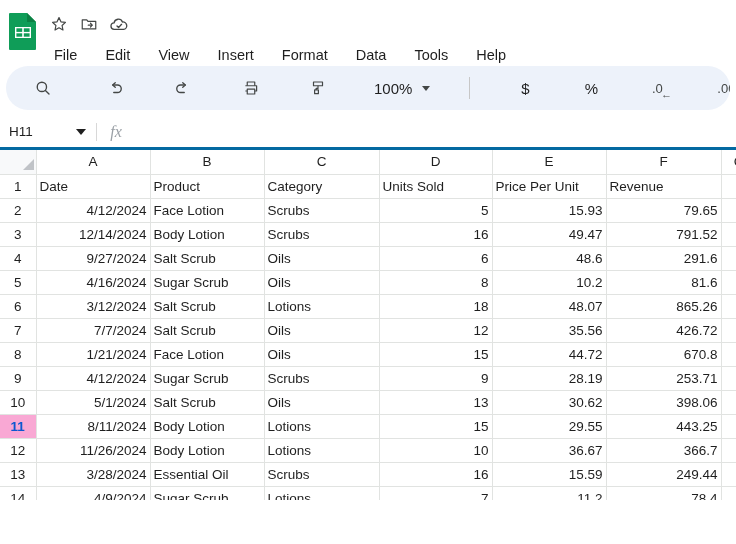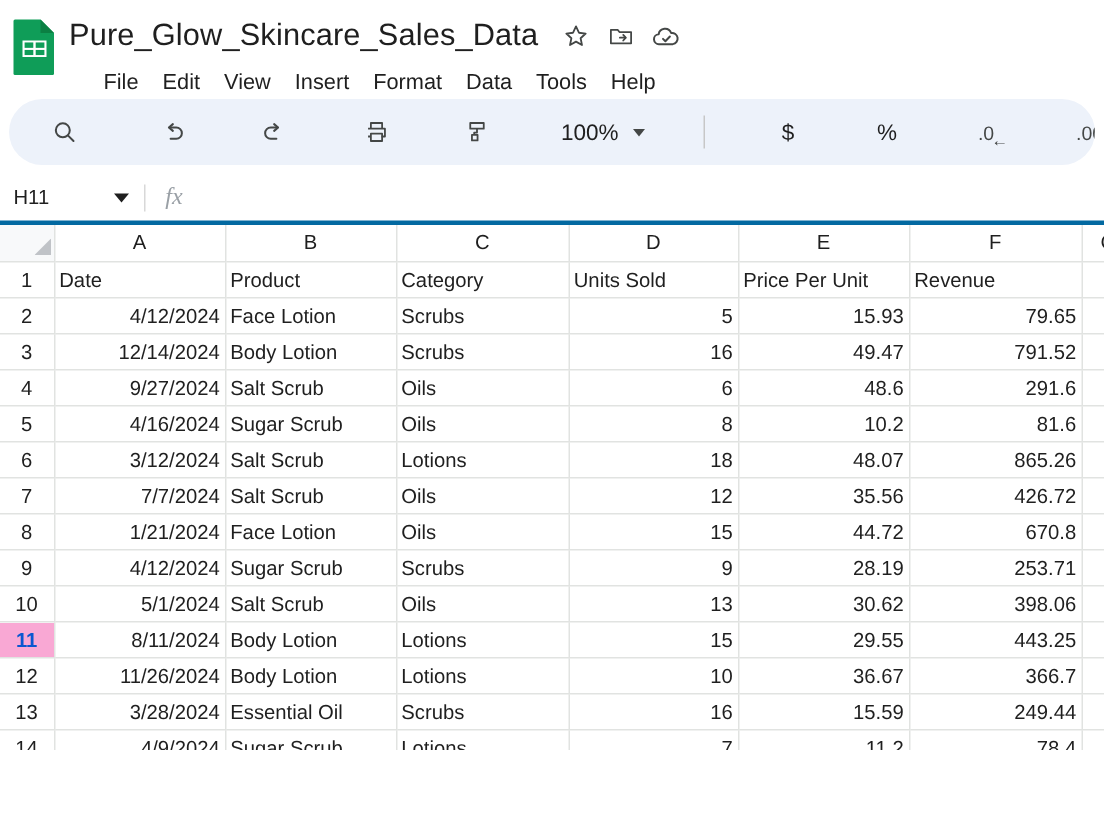--- a/index.html
+++ b/index.html
@@ -50,22 +50,23 @@
     height: 26px;
     margin-top: 2px;
   }
   .menu-item {
     font-size: 14.5px;
     color: #1f1f1f;
     padding: 3px 8px;
     border-radius: 4px;
     cursor: pointer;
     white-space: nowrap;
-  }
-  .menu-item:first-child { margin-left: 15px; }
+    margin-left: 12px;
+  }
+  .menu-item:first-child { margin-left: 0; }
 
   
   .toolbar-outer {
     height: 50px;
     padding: 0 6px 6px 6px;
     background: #ffffff;
   }
   .toolbar {
     height: 44px;
     background: #edf2fa;
@@ -249,21 +250,20 @@
       <rect x="7" y="15" width="16" height="11" fill="#ffffff"></rect>
       <rect x="8.4" y="16.3" width="5.8" height="3.6" fill="#0f9d58"></rect>
       <rect x="15.8" y="16.3" width="5.8" height="3.6" fill="#0f9d58"></rect>
       <rect x="8.4" y="21.3" width="5.8" height="3.4" fill="#0f9d58"></rect>
       <rect x="15.8" y="21.3" width="5.8" height="3.4" fill="#0f9d58"></rect>
     </svg>
   </div>
 
   <div class="title-col">
     <div class="title-row">
-      <span class="doc-title">Pure_Glow_Skincare_Sales_Data</span>
 
       <span class="title-icon">
         <svg width="18" height="18" viewBox="0 0 24 24" fill="none" stroke="#444746" stroke-width="1.6" stroke-linejoin="round">
           <path d="M12 3.5l2.6 5.6 6 .7-4.5 4.2 1.2 6-5.3-3-5.3 3 1.2-6L3.4 9.8l6-.7z"></path>
         </svg>
       </span>
 
       <span class="title-icon">
         <svg width="18" height="18" viewBox="0 0 24 24" fill="none" stroke="#444746" stroke-width="1.6" stroke-linejoin="round">
           <path d="M3 6.5h6l1.6 2H21v10H3z"></path>

